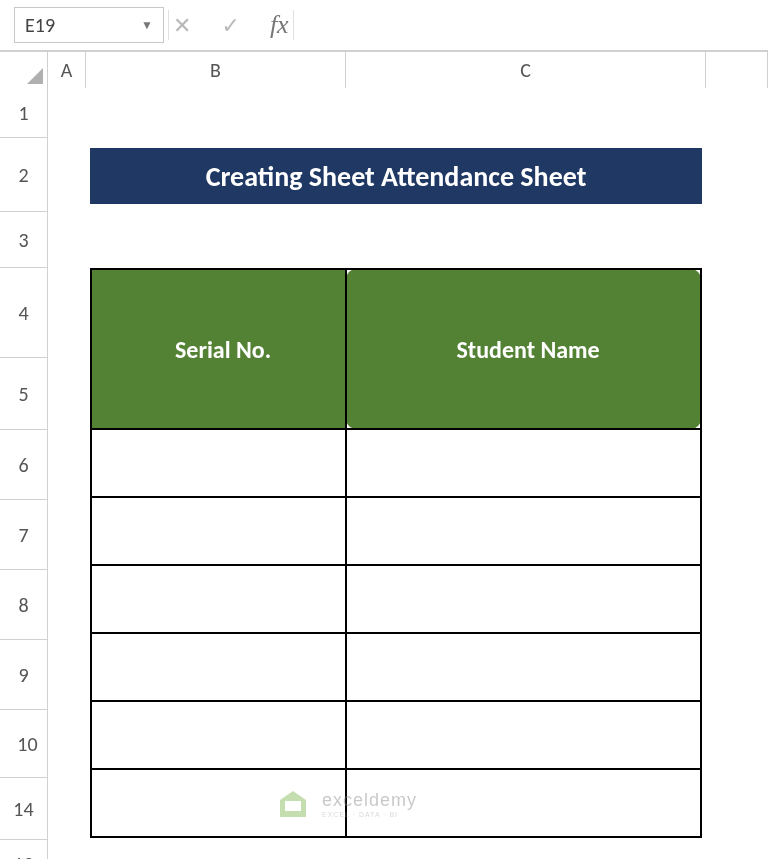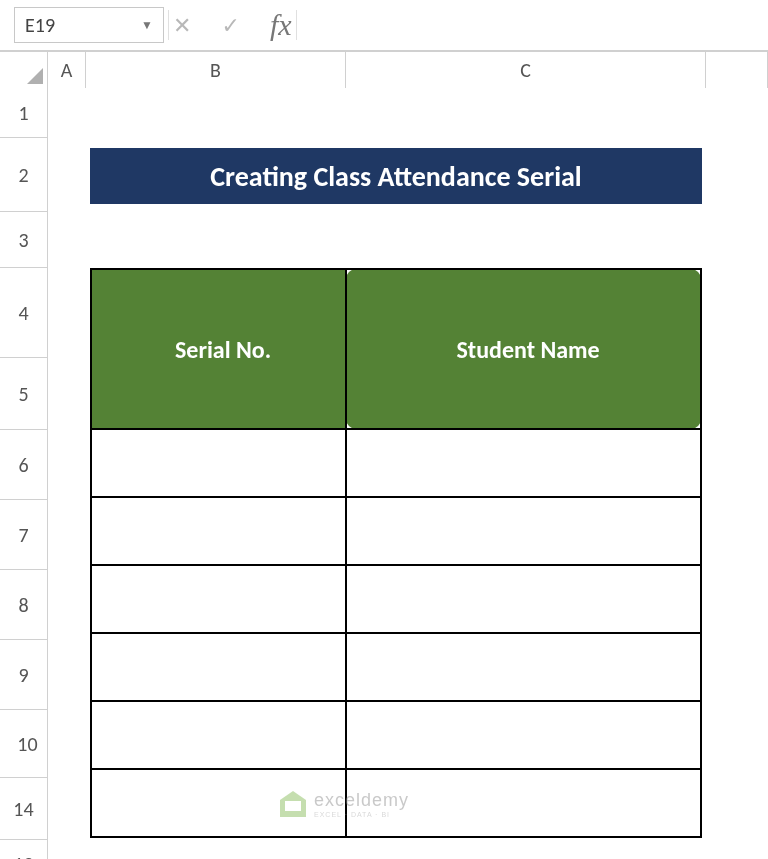--- a/index.html
+++ b/index.html
@@ -3,21 +3,21 @@
 <meta charset="utf-8">
 <style>
 * { box-sizing: border-box; margin: 0; padding: 0; }
 body { font-family: "Segoe UI", Calibri, Arial, sans-serif; background: #fff; width: 768px; height: 859px; overflow: hidden; position: relative; }
 
 
 .formula-bar { display: flex; align-items: center; height: 52px; border-bottom: 2px solid #d0d0d0; background: #fff; padding: 0 14px; gap: 4px; }
 .name-box { width: 150px; height: 36px; border: 1px solid #c8c8c8; display: flex; align-items: center; justify-content: space-between; padding: 0 10px; font-size: 20px; color: #444; background: #fff; }
 .name-box .chev { font-size: 12px; color: #777; }
 .fb-icons { display: flex; align-items: center; gap: 30px; color: #b8b8b8; font-size: 22px; }
-.fb-icons .fx { font-style: italic; font-family: Georgia, serif; color: #777; font-size: 30px; }
+.fb-icons .fx { font-style: italic; font-family: Georgia, serif; color: #777; font-size: 26px; }
 .fb-divider { width: 1px; height: 30px; background: #e0e0e0; }
 .fb-input { flex: 1; height: 36px; font-size: 20px; }
 
 
 .grid { position: relative; }
 .col-headers { display: flex; height: 36px; border-bottom: 1px solid #d0d0d0; background: #fff; }
 .select-all { width: 48px; height: 36px; border-right: 1px solid #d0d0d0; position: relative; background: #fff; }
 .select-all::after { content: ""; position: absolute; right: 4px; bottom: 4px; width: 0; height: 0; border-left: 16px solid transparent; border-bottom: 16px solid #b0b0b0; }
 .col-h { height: 36px; border-right: 1px solid #d0d0d0; display: flex; align-items: center; justify-content: center; font-size: 20px; color: #555; background: #fff; }
 .col-a { width: 38px; }
@@ -49,21 +49,21 @@
 .title-cell { position: absolute; left: 42px; top: 60px; width: 612px; height: 56px; background: #1f3864; color: #fff; display: flex; align-items: center; justify-content: center; font-size: 28px; font-weight: 700; font-family: "Segoe UI", Calibri, sans-serif; border: 1px solid #1f3864; }
 
 
 .tbl { position: absolute; left: 42px; top: 180px; width: 612px; border-collapse: collapse; }
 .tbl th { background: #548235; color: #fff; font-size: 24px; font-weight: 700; height: 160px; border: 2px solid #000; font-family: "Segoe UI", Calibri, sans-serif; padding-left: 9px; }
 .tbl th.th-b { width: 256px; }
 .tbl th.th-c { width: 356px; border-radius: 10px; }
 .tbl td { height: 68px; border: 2px solid #000; background: #fff; }
 
 
-.watermark { position: absolute; left: 280px; top: 790px; display: flex; align-items: center; gap: 8px; opacity: 0.45; }
+.watermark { position: absolute; left: 280px; top: 790px; display: flex; align-items: center; gap: 16px; opacity: 0.45; }
 .wm-icon { width: 26px; height: 26px; background: #7fb84f; clip-path: polygon(50% 0, 100% 35%, 100% 100%, 0 100%, 0 35%); position: relative; }
 .wm-icon::after { content: ""; position: absolute; left: 5px; top: 10px; width: 16px; height: 10px; background: #fff; }
 .wm-text { font-family: Arial, sans-serif; }
 .wm-main { font-size: 18px; color: #888; letter-spacing: 1px; }
 .wm-sub { font-size: 7px; color: #aaa; letter-spacing: 1px; }
 </style>
 </head>
 <body>
 
 <div class="formula-bar">
@@ -100,21 +100,21 @@
       <div class="row-h rh-6">6</div>
       <div class="row-h rh-7">7</div>
       <div class="row-h rh-8">8</div>
       <div class="row-h rh-9">9</div>
       <div class="row-h rh-10">10</div>
       <div class="row-h rh-11">14</div>
       <div class="row-h rh-12">12</div>
     </div>
 
     <div class="sheet">
-      <div class="title-cell">Creating Class Attendance Serial</div>
+      <div class="title-cell">Creating Sheet Attendance Sheet</div>
 
       <table class="tbl">
         <thead>
           <tr>
             <th class="th-b">Serial No.</th>
             <th class="th-c">Student Name</th>
           </tr>
         </thead>
         <tbody>
           <tr>

